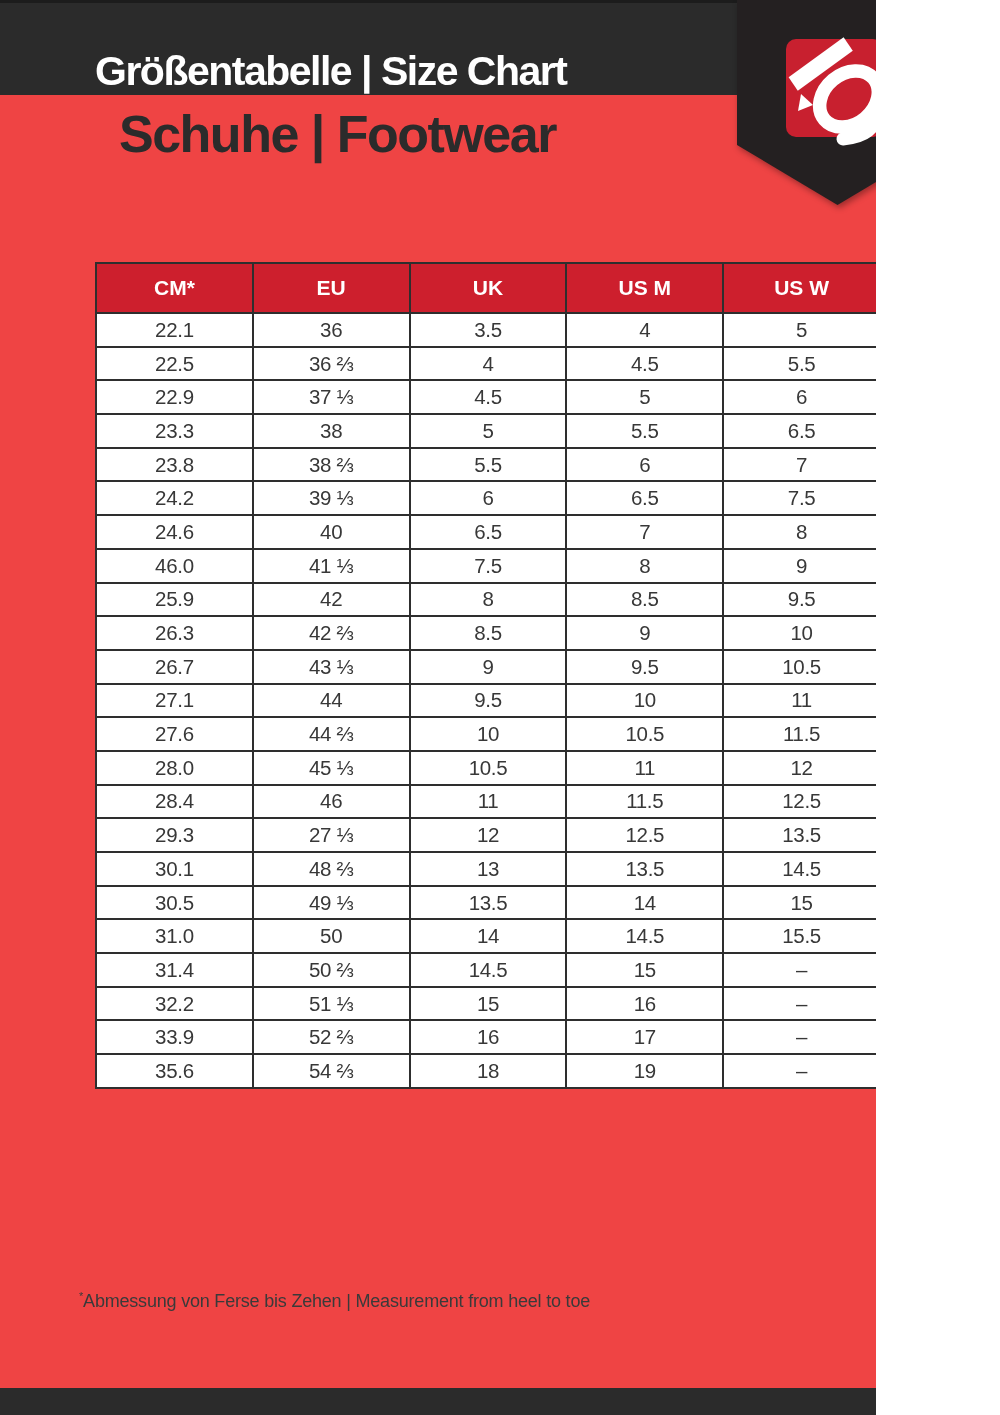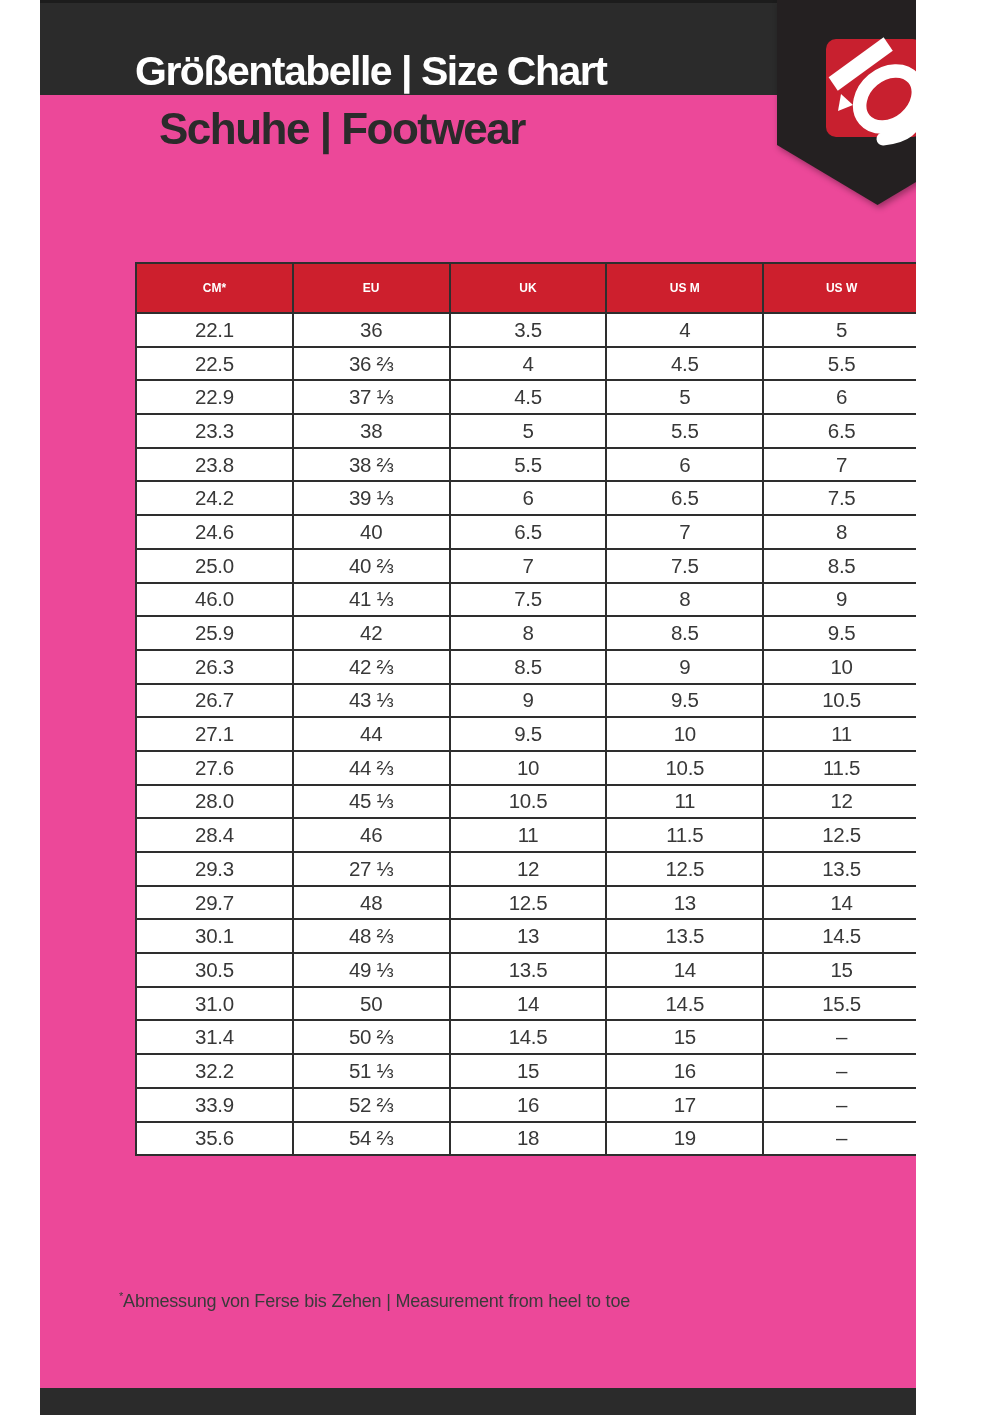--- a/index.html
+++ b/index.html
@@ -1,24 +1,23 @@
 <!DOCTYPE html>
 <html><head>
 <meta charset="utf-8">
 <style>
   * { margin: 0; padding: 0; box-sizing: border-box; }
   html, body { background: #ffffff; }
   #page {
     position: relative;
     width: 876px;
     height: 1415px;
-    background: #ec4899;
+    background: #ef4444;
     overflow: hidden;
     font-family: "Liberation Sans", sans-serif;
-    margin-left: 40px;
   }
   .top-band {
     position: absolute;
     top: 0; left: 0;
     width: 100%;
     height: 95px;
     background: #2b2b2b;
   }
   .top-edge-line {
     position: absolute;
@@ -34,21 +33,21 @@
     font-size: 41px;
     font-weight: bold;
     letter-spacing: -1.5px;
     color: #ffffff;
     white-space: nowrap;
   }
   .page-subtitle {
     position: absolute;
     left: 119px;
     top: 104px;
-    font-size: 44px;
+    font-size: 52px;
     font-weight: bold;
     letter-spacing: -1.5px;
     color: #2b2b2b;
     white-space: nowrap;
   }
   .pennant-wrap {
     position: absolute;
     left: 737px;
     top: 0;
     width: 201px;
@@ -92,21 +91,21 @@
   table.size-table th, table.size-table td {
     border: 2px solid #2e2e2e;
     text-align: center;
     vertical-align: middle;
     padding: 0;
   }
   table.size-table th {
     height: 50px;
     background: #cd1f2d;
     color: #ffffff;
-    font-size: 12px;
+    font-size: 21px;
     font-weight: bold;
     letter-spacing: 0px;
   }
   table.size-table td {
     height: 33.7px;
     background: #ffffff;
     color: #383838;
     font-size: 20.5px;
     font-weight: 400;
     letter-spacing: -0.3px;
@@ -217,27 +216,20 @@
           <td>7.5</td>
         </tr>
         <tr>
           <td>24.6</td>
           <td>40</td>
           <td>6.5</td>
           <td>7</td>
           <td>8</td>
         </tr>
         <tr>
-          <td>25.0</td>
-          <td>40 ⅔</td>
-          <td>7</td>
-          <td>7.5</td>
-          <td>8.5</td>
-        </tr>
-        <tr>
           <td>46.0</td>
           <td>41 ⅓</td>
           <td>7.5</td>
           <td>8</td>
           <td>9</td>
         </tr>
         <tr>
           <td>25.9</td>
           <td>42</td>
           <td>8</td>
@@ -287,27 +279,20 @@
           <td>12.5</td>
         </tr>
         <tr>
           <td>29.3</td>
           <td>27 ⅓</td>
           <td>12</td>
           <td>12.5</td>
           <td>13.5</td>
         </tr>
         <tr>
-          <td>29.7</td>
-          <td>48</td>
-          <td>12.5</td>
-          <td>13</td>
-          <td>14</td>
-        </tr>
-        <tr>
           <td>30.1</td>
           <td>48 ⅔</td>
           <td>13</td>
           <td>13.5</td>
           <td>14.5</td>
         </tr>
         <tr>
           <td>30.5</td>
           <td>49 ⅓</td>
           <td>13.5</td>

